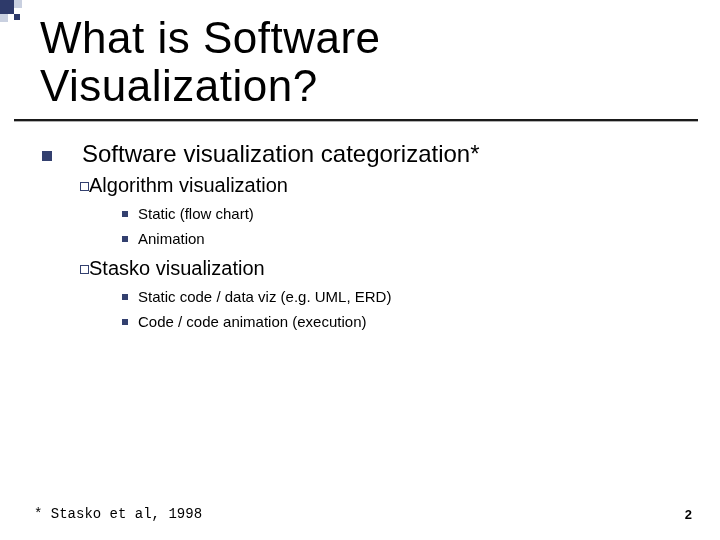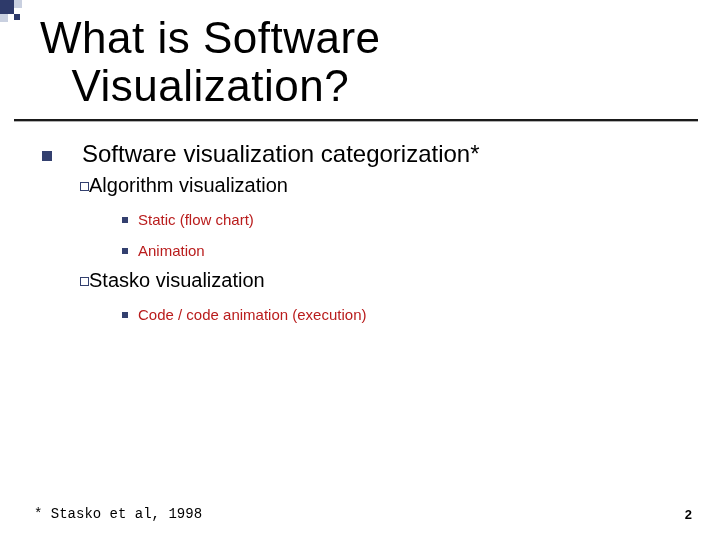--- a/index.html
+++ b/index.html
@@ -44,21 +44,20 @@
     background: #b0b0b0;
   }
   .title {
     position: absolute;
     top: 14px;
     left: 40px;
     font-size: 44px;
     line-height: 1.1;
     color: #000;
     letter-spacing: 0.5px;
-    text-align: center;
   }
   .content {
     position: absolute;
     top: 140px;
     left: 42px;
     right: 30px;
   }
   .lvl1 {
     display: flex;
     align-items: flex-start;
@@ -74,23 +73,23 @@
     color: #000;
     margin-left: 38px;
     margin-top: 4px;
     margin-bottom: 2px;
   }
   .lvl3 {
     display: flex;
     align-items: center;
     gap: 10px;
     font-size: 15px;
-    color: #b91c1c;
+    color: #000000;
     margin-left: 80px;
-    margin-top: 14px;
+    margin-top: 8px;
   }
   .bullet-sq-filled {
     width: 10px;
     height: 10px;
     background: #33406f;
     flex-shrink: 0;
     margin-top: 11px;
   }
   .bullet-sq-outline {
     width: 9px;
@@ -161,18 +160,22 @@
   </div>
 
   <div class="section-gap"></div>
 
   <div class="lvl2">
     <span class="bullet-sq-outline"></span>
     <span>Stasko visualization</span>
   </div>
   <div class="lvl3">
     <span class="bullet-sq-tiny"></span>
+    <span>Static code / data viz (e.g. UML, ERD)</span>
+  </div>
+  <div class="lvl3">
+    <span class="bullet-sq-tiny"></span>
     <span>Code / code animation (execution)</span>
   </div>
 </div>
 
 <div class="footnote">* Stasko et al, 1998</div>
 <div class="page-num">2</div>
 
 </body></html>

